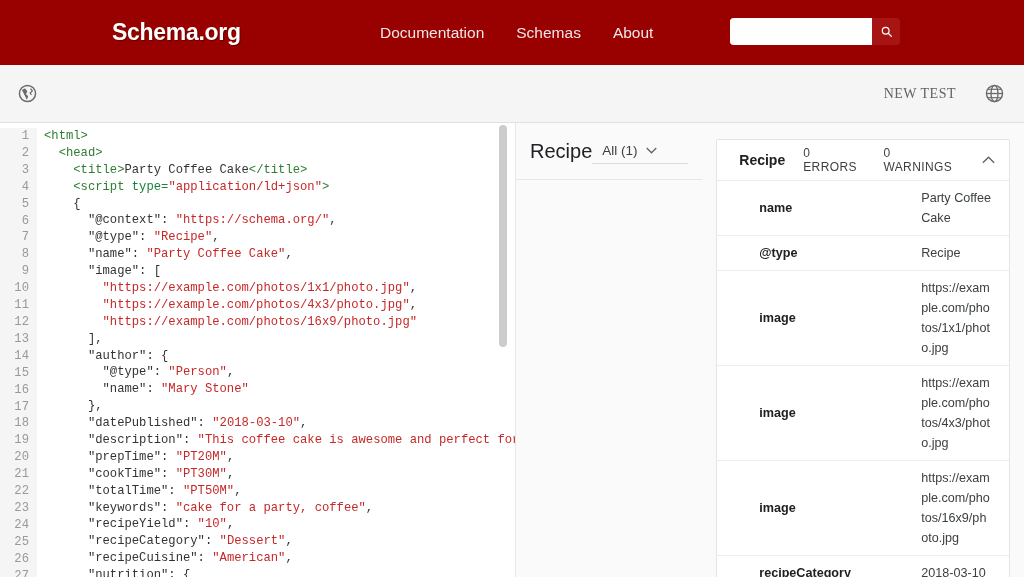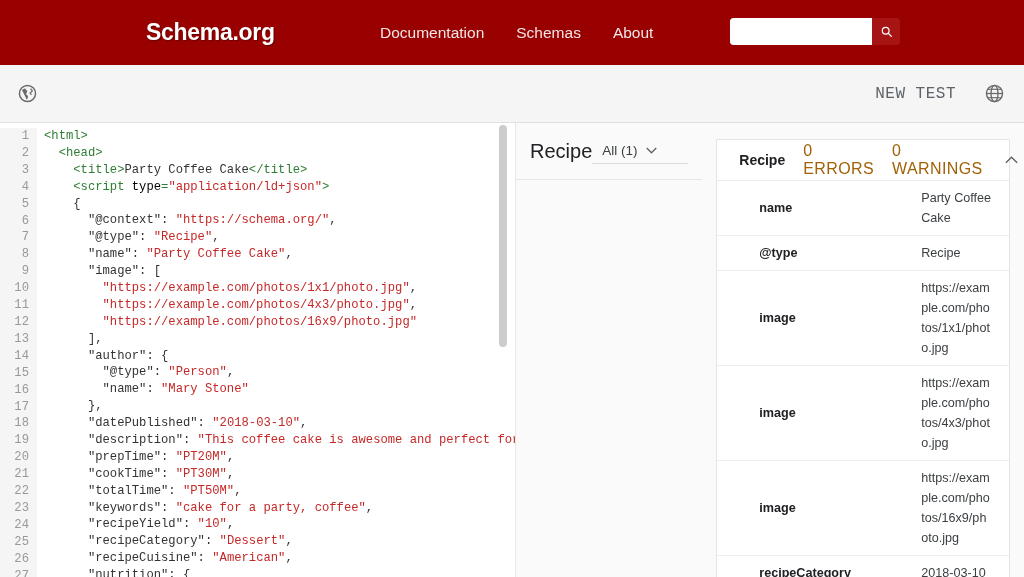--- a/index.html
+++ b/index.html
@@ -14,21 +14,21 @@
   
   .site-header {
     height: 65px;
     background: #990000;
     display: flex;
     align-items: center;
     position: relative;
   }
   .brand {
     position: absolute;
-    left: 146px;
+    left: 112px;
     font-size: 23px;
     font-weight: bold;
     color: #ffffff;
     letter-spacing: -0.3px;
     text-shadow: 1px 1px 1px rgba(0,0,0,0.35);
     cursor: pointer;
   }
   .site-nav {
     position: absolute;
     left: 380px;
@@ -84,27 +84,27 @@
   .toolbar-left-icon {
     position: absolute;
     left: 10px;
     width: 34px; height: 34px;
     display: flex; align-items: center; justify-content: center;
     cursor: pointer;
   }
   .new-test-btn {
     position: absolute;
     right: 62px;
-    font-size: 16px;
+    font-size: 14px;
     color: #5f6368;
     letter-spacing: 0.5px;
     background: none;
     border: none;
     cursor: pointer;
-    font-family: Liberation Mono, monospace;
+    font-family: Liberation Serif, serif;
   }
   .toolbar-right-icon {
     position: absolute;
     right: 17px;
     width: 26px; height: 26px;
     display: flex; align-items: center; justify-content: center;
     cursor: pointer;
   }
 
   
@@ -139,21 +139,21 @@
   }
   .code-col {
     flex: 1;
     padding-left: 7px;
     white-space: pre;
     color: #333333;
     overflow: hidden;
   }
   .code-col .ln { height: 16.9px; }
   .tag { color: #2e7d32; }
-  .attr { color: #000000; }
+  .attr { color: #15803d; }
   .str { color: #c62828; }
   .key { color: #333333; }
   .punc { color: #333333; }
   .editor-scrollbar {
     position: absolute;
     top: 0; right: 8px;
     width: 8px;
     height: 100%;
     background: transparent;
   }
@@ -221,22 +221,22 @@
     border-bottom: 1px solid #ececec;
     cursor: pointer;
   }
   .card-title {
     font-size: 14px;
     font-weight: bold;
     color: #202124;
     flex: 1;
   }
   .card-badge {
-    font-size: 16px;
-    color: #a16207;
+    font-size: 12px;
+    color: #404040;
     letter-spacing: 0.4px;
     margin-left: 18px;
   }
   .chev-up { margin-left: 22px; display: flex; align-items: center; }
 
   .prop-table { width: 100%; border-collapse: collapse; }
   .prop-table tr { border-bottom: 1px solid #ededed; }
   .prop-table td {
     vertical-align: middle;
     padding: 7px 8px;

